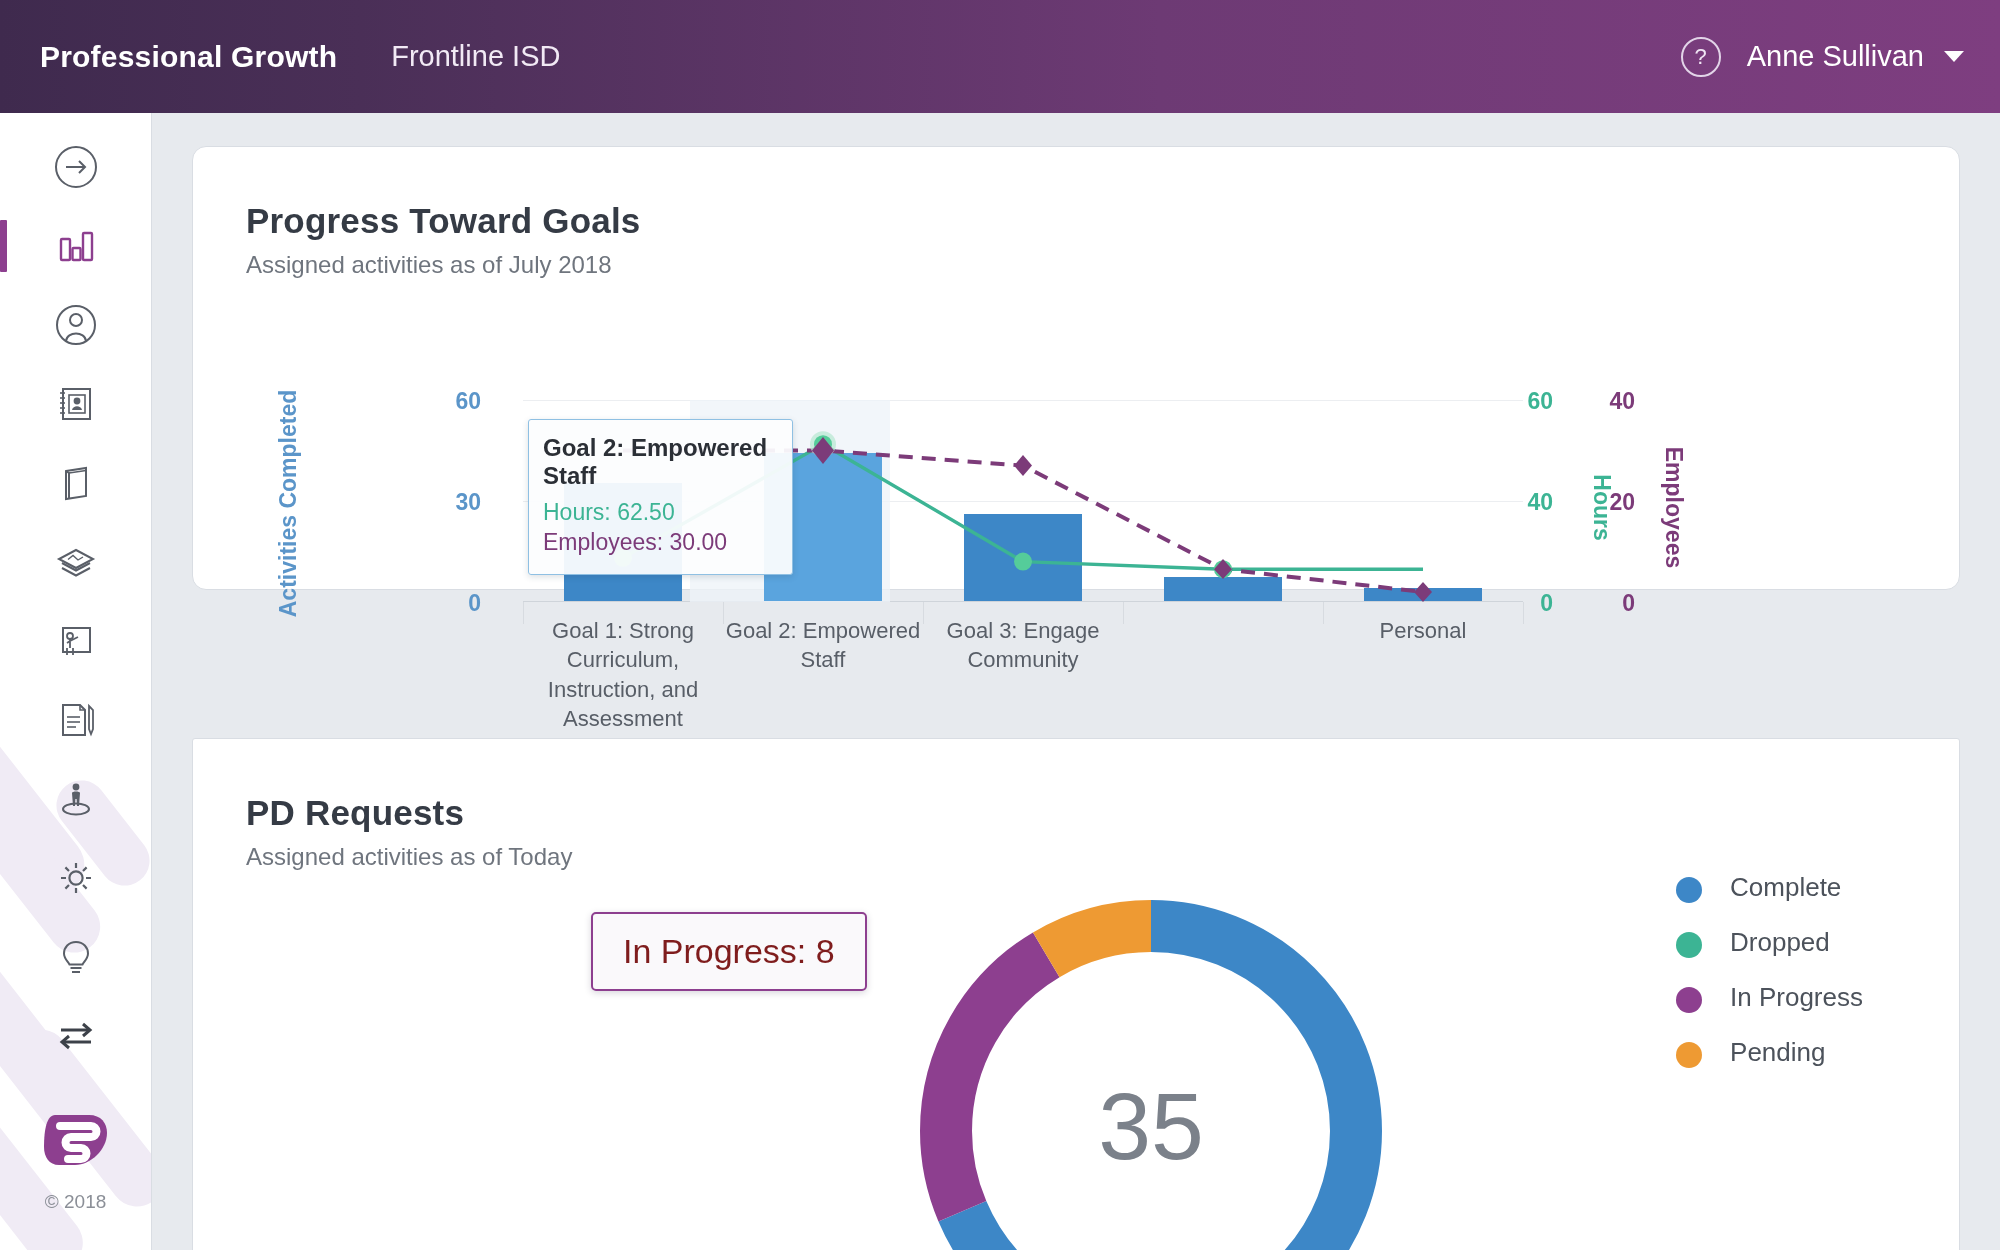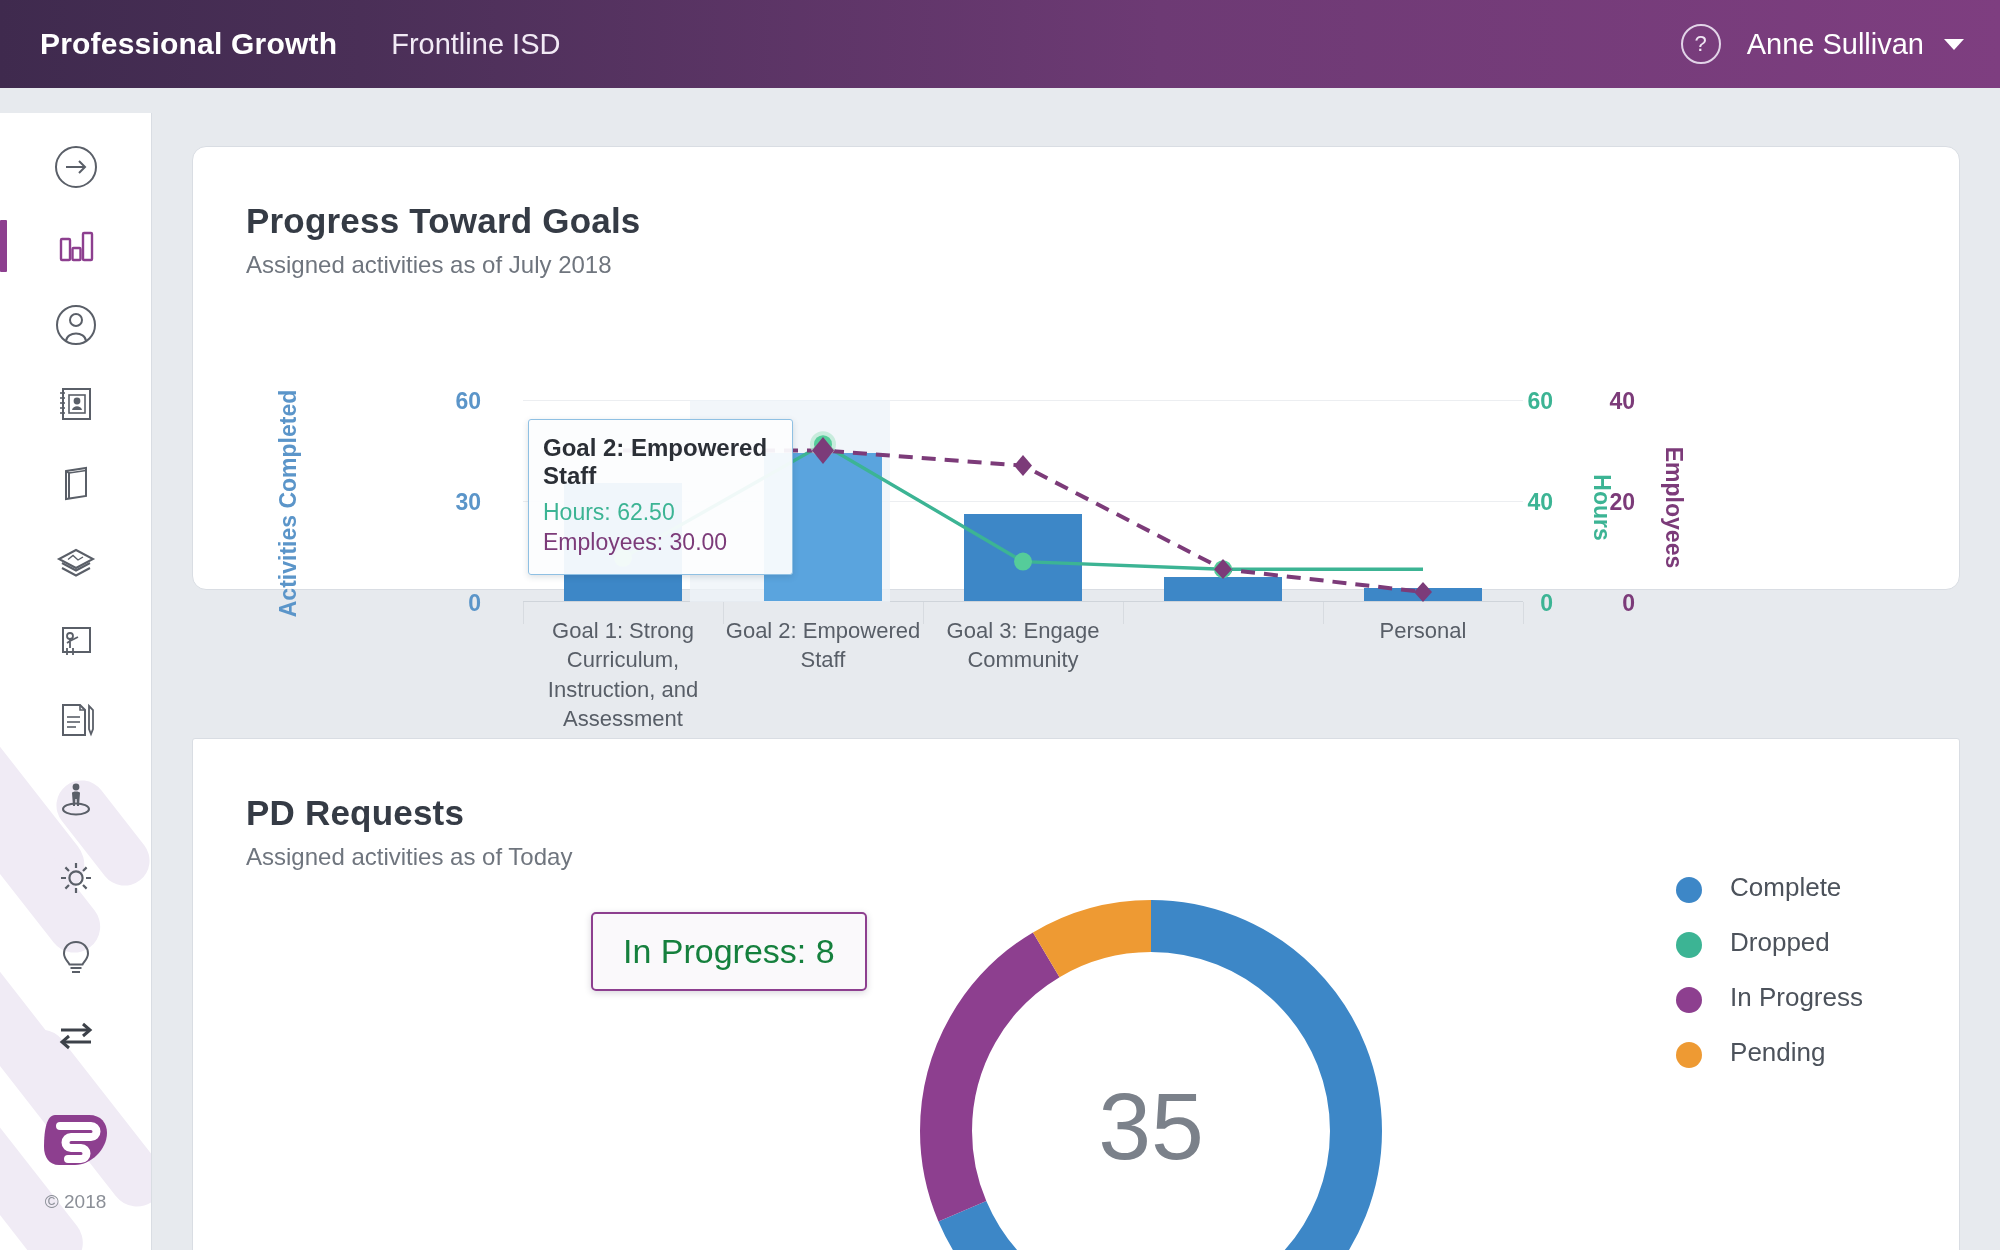--- a/index.html
+++ b/index.html
@@ -6,21 +6,21 @@
   html, body {
     width: 2000px; height: 1250px;
     overflow: hidden;
     background: #e7eaee;
     font-family: "Liberation Sans", sans-serif;
   }
 
   
   #header {
     position: absolute; top: 0; left: 0;
-    width: 2000px; height: 88px;
+    width: 2000px; height: 113px;
     background: linear-gradient(90deg, #3f2a4e 0%, #4a2f57 18%, #6d3a74 58%, #7e3e80 100%);
     display: flex; align-items: center;
     z-index: 40;
   }
   #app-title {
     margin-left: 40px;
     color: #ffffff;
     font-size: 30px; font-weight: bold; letter-spacing: .2px;
   }
   #org-name {
@@ -195,21 +195,21 @@
     display: flex; align-items: center; justify-content: center;
     font-size: 95px; color: #7b818a; font-weight: normal;
     padding-top: 90px;
   }
   #pd-tooltip {
     position: absolute; left: 398px; top: 173px;
     padding: 18px 30px;
     background: rgba(250,249,251,.93);
     border: 2px solid #8d3f8f;
     border-radius: 5px;
-    font-size: 34px; color: #15803d;
+    font-size: 34px; color: #7f1d1d;
     box-shadow: 0 2px 7px rgba(40,30,60,.18);
     z-index: 25;
     white-space: nowrap;
   }
   #pd-legend {
     position: absolute; right: 96px; top: 133px;
     display: flex; flex-direction: column; gap: 24px;
   }
   .pd-lg { display: flex; align-items: flex-end; gap: 28px; }
   .pd-lg .dot { width: 26px; height: 26px; border-radius: 50%; display: block; }

